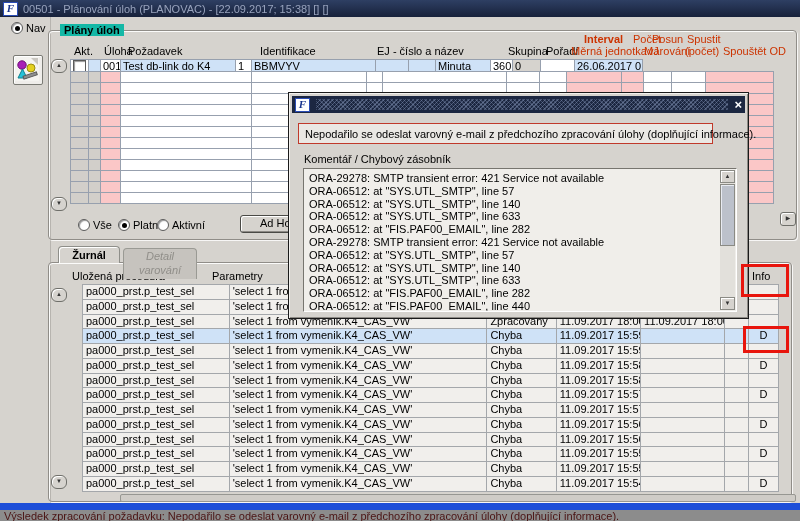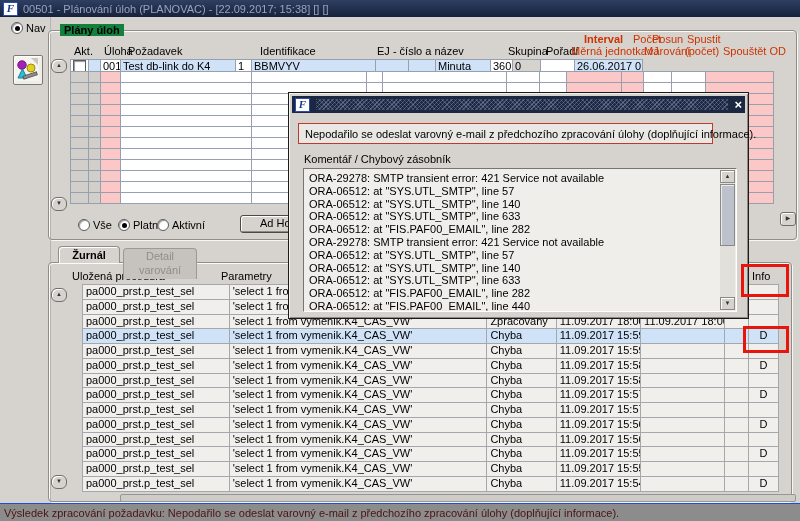--- a/index.html
+++ b/index.html
@@ -17,21 +17,21 @@
   .radio{display:inline-flex;align-items:center;gap:3px;}
   .rb{width:10px;height:10px;border-radius:50%;background:#fff;border:1px solid #5a5a5a;
       box-shadow:inset 1px 1px 1px #9a9a9a;position:relative;flex:0 0 auto;}
   .rb.checked::after{content:"";position:absolute;left:2.5px;top:2.5px;width:5px;height:5px;border-radius:50%;background:#000;}
   .nav-radio{position:absolute;left:5px;top:5px;}
   .tool-btn{position:absolute;left:7px;top:38px;width:28px;height:28px;background:#efedea;
             border:1px solid #7a7a74;box-shadow:inset 1px 1px 0 #fff;border-radius:2px;}
   
   .groupbox{position:absolute;border:1px solid #908d88;border-radius:4px;
             box-shadow:inset 1px 1px 0 rgba(255,255,255,.9),1px 1px 0 rgba(255,255,255,.8);}
-  .legend{position:absolute;background:#15803d;padding:0 4px;font-weight:bold;}
+  .legend{position:absolute;background:#14b8a6;padding:0 4px;font-weight:bold;}
   
   .ph{position:absolute;white-space:nowrap;}
   .red{color:#cc3300;}
   .bold{font-weight:bold;}
   #plan-rows{position:absolute;left:70px;top:59px;width:723px;}
   .prow{display:flex;height:13px;}
   .prow.empty{height:11px;}
   .pc{box-sizing:border-box;border:1px solid #97a0ae;margin-left:-1px;margin-top:-1px;
       background:#fff;overflow:hidden;white-space:nowrap;padding:0 2px;line-height:12px;}
   .prow:first-child .pc{margin-top:0;}
@@ -80,21 +80,21 @@
   .va{position:absolute;left:0;width:15px;height:13px;background:#d6d3ce;border:1px solid #8a8a84;
       box-shadow:inset 1px 1px 0 #fff;box-sizing:border-box;font-size:6px;text-align:center;line-height:11px;color:#333;}
   .vthumb{position:absolute;left:0;top:14px;width:15px;height:62px;background:#bcc1cb;border:1px solid #8a8a84;
           box-shadow:inset 1px 1px 0 #e8ebf2;box-sizing:border-box;}
   
   .redbox{position:absolute;border:3px solid #e8150d;z-index:40;}
   
   .hstrip{position:absolute;left:120px;top:494px;width:676px;height:8px;background:#cfccc7;
           border:1px solid #979792;border-radius:2px;box-sizing:border-box;}
   .statusbar{position:absolute;left:0;top:503px;width:800px;height:18px;background:#8c8c8c;
-             border-top:1px solid #1d4ed8;display:flex;align-items:center;padding:0 4px;box-sizing:border-box;}
+             border-top:7px solid #1d4ed8;display:flex;align-items:center;padding:0 4px;box-sizing:border-box;}
   .statusbar span{color:#4a1414;white-space:nowrap;}
 </style>
 </head>
 <body>
 
 <div id="app">
 
   <div class="titlebar">
     <span class="fis-icon">F</span>
     <span class="title">00501 - Plánování úloh (PLANOVAC) - [22.09.2017; 15:38] [] []</span>
@@ -361,26 +361,26 @@
     <span class="rb checked"></span>
     <span>Platné</span>
   </label>
   <label class="radio" style="position:absolute;left:157px;top:219px;align-items:flex-end;">
     <span class="rb"></span>
     <span>Aktivní</span>
   </label>
   <div class="push-btn" style="left:240px;top:215px;width:74px;height:16px;line-height:15px;">Ad Hoc</div>
 
   <div class="tab active" style="left:58px;top:246px;width:62px;height:17px;line-height:16px;"><span>Žurnál</span></div>
-  <div class="tab disabled" style="left:123px;top:248px;width:74px;height:31px;line-height:14px;"><span>Detail varování</span></div>
+  <div class="tab disabled" style="left:123px;top:248px;width:74px;height:31px;line-height:14px;font-style:italic;"><span>Detail varování</span></div>
 
   <div class="groupbox" style="left:48px;top:262px;width:742px;height:238px;"></div>
 
   <span class="ph" style="left:72px;top:270px;">Uložená procedura</span>
-  <span class="ph" style="left:221px;top:270px;text-align:center;">Parametry</span>
+  <span class="ph" style="left:212px;top:270px;text-align:center;">Parametry</span>
   <span class="ph" style="left:752px;top:270px;">Info</span>
 
   <div class="sbtn" style="left:51px;top:288px;">▲</div>
   <div class="sbtn" style="left:51px;top:475px;">▼</div>
 
   <div id="journal-rows">
       <div class="jrow">
         <div class="jc j-proc">pa000_prst.p_test_sel</div>
         <div class="jc j-params">'select 1 from vymenik.K4_CAS_VW'</div>
         <div class="jc j-stav"></div>

